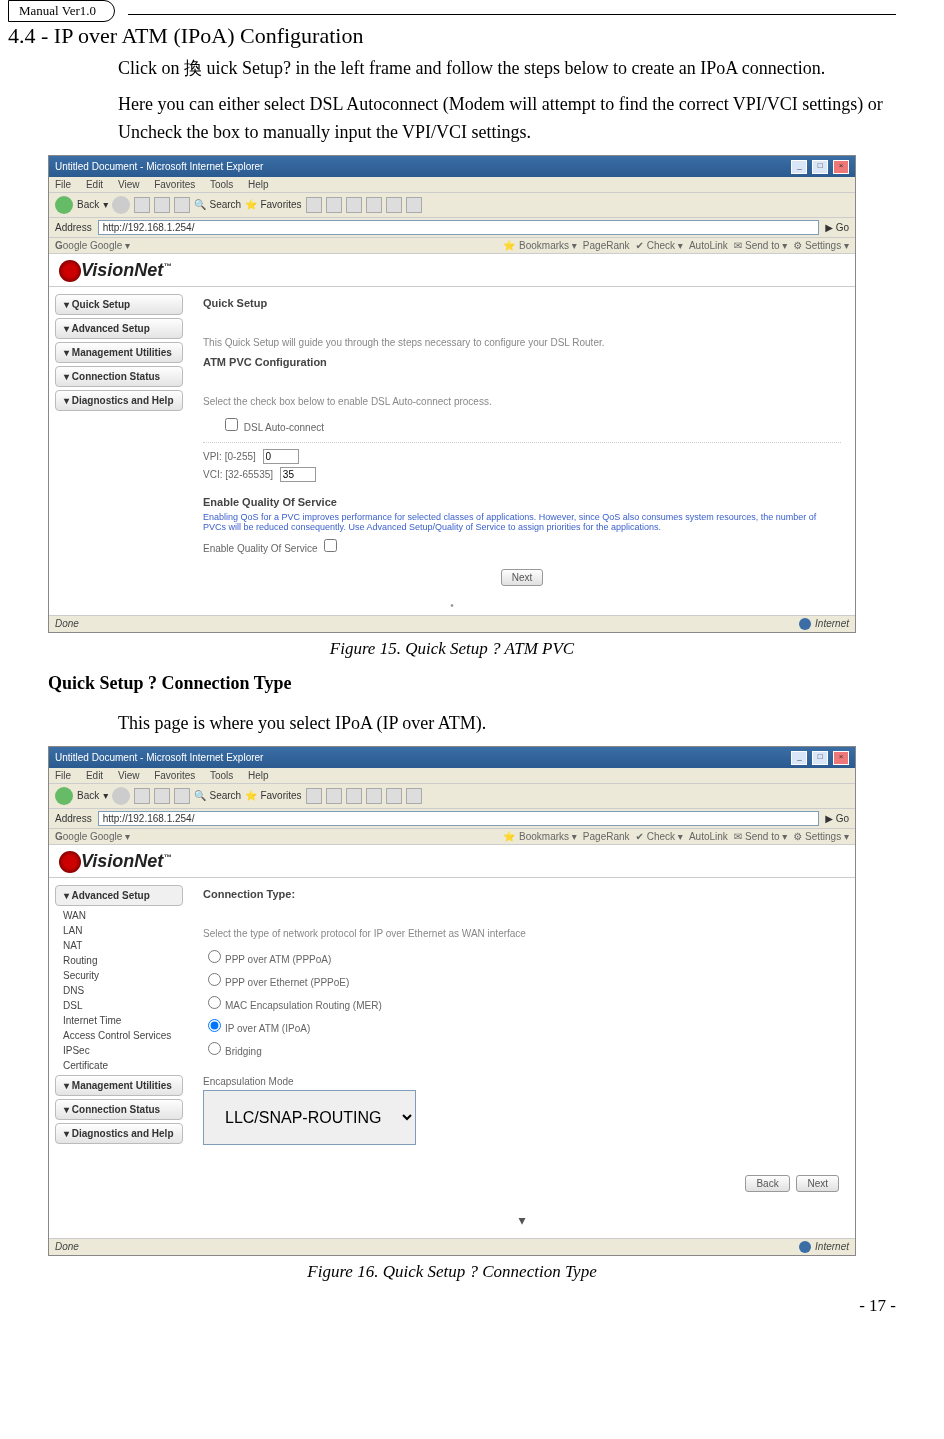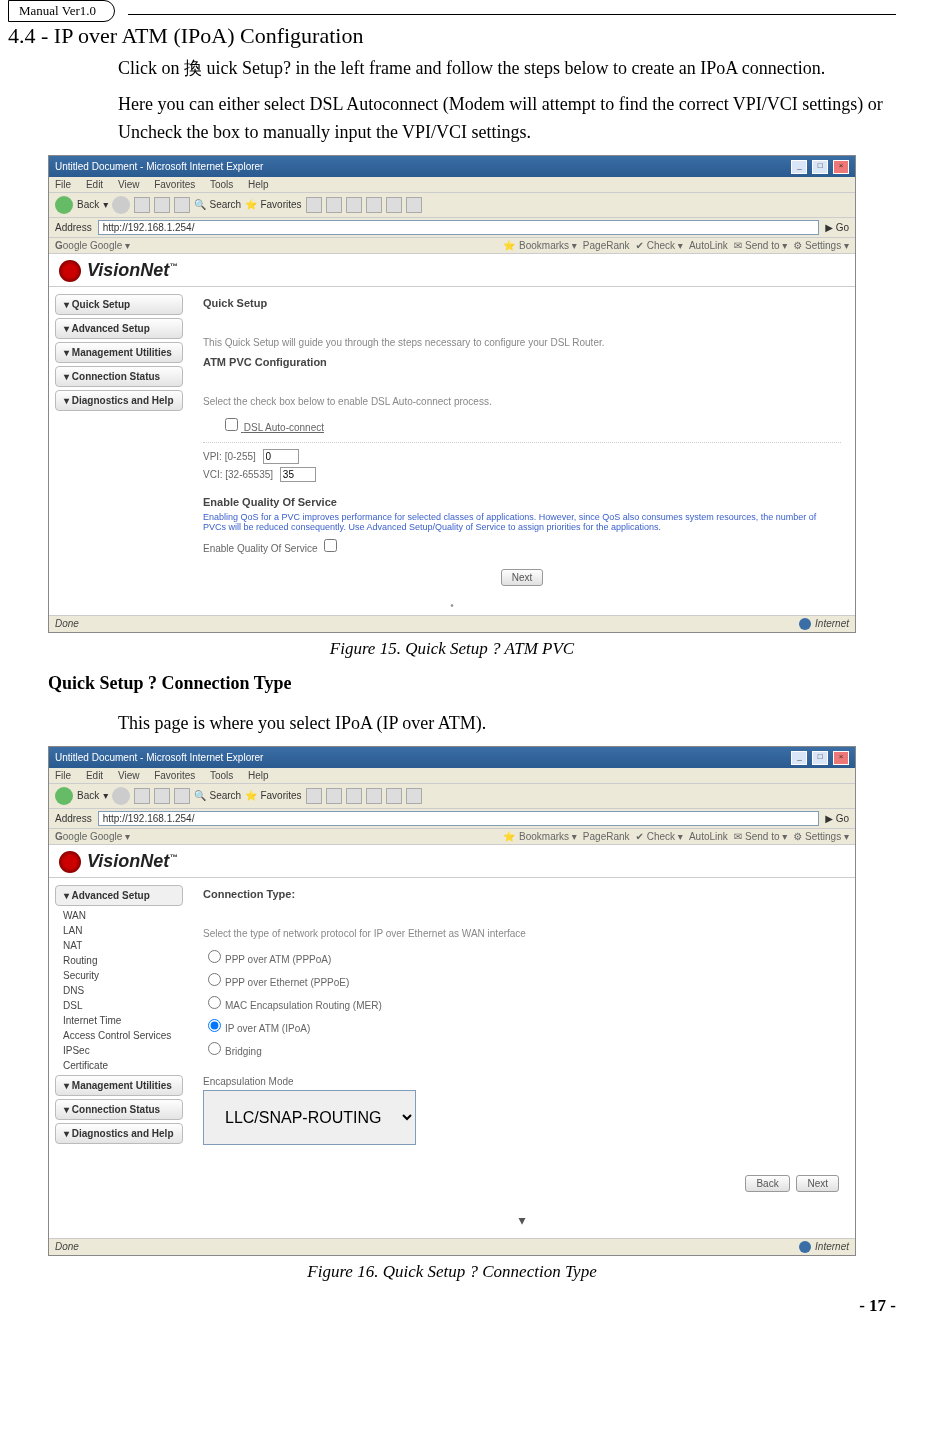--- a/index.html
+++ b/index.html
@@ -46,21 +46,20 @@
   }
   .sub-heading {
     font-size: 18px;
     font-weight: bold;
     margin: 10px 0 16px 40px;
   }
   .page-number {
     text-align: right;
     font-size: 17px;
     margin-top: 6px;
-    font-weight: bold;
   }
   .screenshot {
     margin: 4px 40px 0 40px;
     border: 1px solid #888;
     font-family: Tahoma, Arial, sans-serif;
     font-size: 10px;
     color: #333;
     background: #fff;
   }
   .ss-titlebar {
@@ -118,21 +117,20 @@
   .ss-googlebar { color: #666; }
   .ss-content {
     display: flex;
     min-height: 260px;
     background: #fff;
   }
   .ss-logo-row {
     padding: 6px 10px 4px 10px;
     display: flex;
     align-items: center;
-    gap: 6px;
     border-bottom: 1px solid #ccc;
     text-align: right;
   }
   .logo-gear {
     width: 22px; height: 22px; border-radius: 50%;
     background: radial-gradient(circle, #c00 40%, #800 70%);
     display: inline-block;
   }
   .logo-text { font-size: 18px; font-weight: bold; font-style: italic; color: #222; }
   .logo-tm { font-size: 8px; vertical-align: super; }
@@ -163,21 +161,21 @@
     padding: 10px 14px;
     font-size: 10px;
     color: #555;
   }
   .ss-main .mh { font-weight: bold; color: #444; margin-bottom: 4px; font-size: 11px; }
   .ss-main .desc { color: #888; margin-bottom: 8px; margin-top: 28px; }
   .ss-main .lbl { color: #666; margin: 3px 0; }
   .ss-main input[type=text] {
     border: 1px solid #999; width: 30px; font-size: 10px; margin-left: 4px;
   }
-  .ss-main .chk { margin: 4px 0 8px 18px; color: #666; text-decoration: underline; }
+  .ss-main .chk { margin: 4px 0 8px 18px; color: #666; }
   .ss-main .hr { border-top: 1px dotted #ccc; margin: 6px 0; }
   .ss-main .btn-row { text-align: center; margin-top: 14px; }
   .ss-main .btn {
     display: inline-block;
     border: 1px solid #999;
     background: linear-gradient(#fefefe,#e0e0e0);
     padding: 2px 10px;
     font-size: 10px;
     border-radius: 3px;
     margin: 0 2px;

